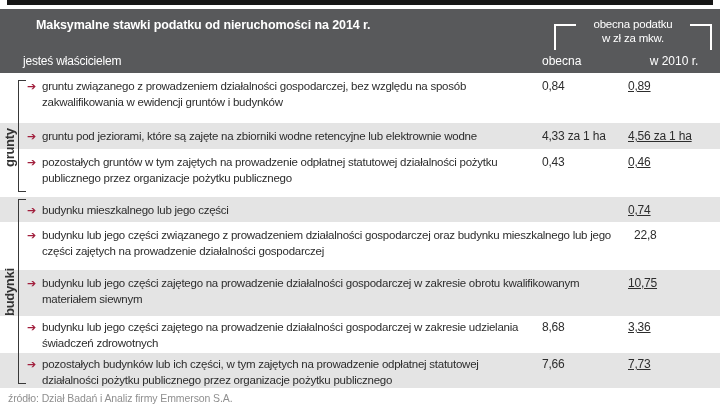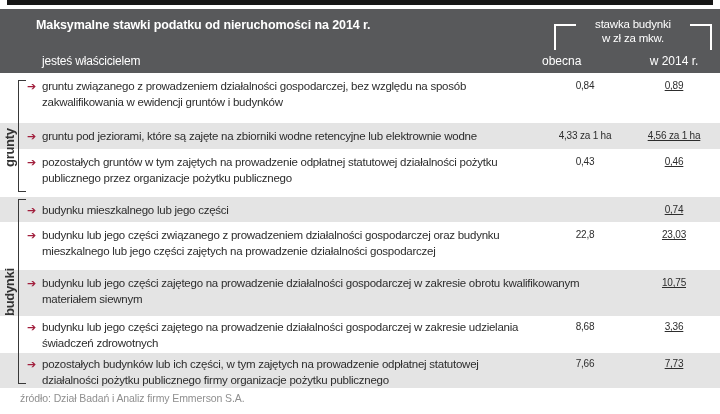--- a/index.html
+++ b/index.html
@@ -18,80 +18,80 @@
   .title { position:absolute; left:12px; top:9px; font-size:12.5px; font-weight:bold; letter-spacing:-0.1px;padding-left:24px; }
 
   .rate-box { position:absolute; right:8px; top:7px; width:158px; height:38px; }
   .rate-corner { position:absolute; top:8px; width:22px; height:26px; box-sizing:border-box; }
   .rate-corner.left  { left:0;  border-top:2px solid #fff; border-left:2px solid #fff; }
   .rate-corner.right { right:0; border-top:2px solid #fff; border-right:2px solid #fff; }
   .rate-text { position:absolute; left:22px; right:22px; top:1px; text-align:center;
     font-size:11.5px; line-height:14px; letter-spacing:-0.2px; }
 
   .header-cols { position:absolute; left:0; right:0; bottom:5px; display:flex; font-size:12px; }
-  .owner-label { flex:1; padding-left:42px; letter-spacing:-0.2px; }
+  .owner-label { flex:1; padding-left:23px; letter-spacing:-0.2px; }
   .hcol-now  { width:86px; text-align:left; }
   .hcol-2014 { width:92px; text-align:center; }
 
   
   .table { position:absolute; top:73px; left:0; right:0; }
   .row { position:relative; display:flex; align-items:flex-start; box-sizing:border-box;
     padding-top:5px; font-size:11.5px; line-height:16px; letter-spacing:-0.25px; }
   .row.shaded { background:var(--row-shade, #e4e4e4); }
   .row:nth-child(1) { min-height:50px; }
   .row:nth-child(2) { min-height:26px; }
   .row:nth-child(3) { min-height:48px; }
   .row:nth-child(4) { min-height:25px; }
   .row:nth-child(5) { min-height:48px; }
   .row:nth-child(6) { min-height:46px; }
   .row:nth-child(7) { min-height:37px; padding-top:3px; }
   .row:nth-child(8) { min-height:34px; padding-top:3px; }
   .cell-desc { flex:1; padding-left:42px; padding-right:15px; box-sizing:border-box; }
   .arrow { position:absolute; left:27px; top:5px; color:var(--arrow, #a11e3c);
     font-size:11px; line-height:16px; }
   .row:nth-child(7) .arrow, .row:nth-child(8) .arrow { top:3px; }
-  .cell-val { width:86px; text-align:center; font-size:10px; letter-spacing:-0.2px; white-space:nowrap; }
+  .cell-val { width:86px; font-size:12px; letter-spacing:-0.2px; white-space:nowrap; }
   .cell-val.v2014 { width:92px;text-decoration:underline; }
 
   
   .group-bracket { position:absolute; left:18px; width:8px; box-sizing:border-box;
     border-left:1.5px solid #383838; border-top:1.5px solid #383838; border-bottom:1.5px solid #383838; }
   .bracket-grunty  { top:80px;  height:112px; }
   .bracket-budynki { top:199px; height:185px; }
   .group-label { position:absolute; left:1px; width:16px; display:flex; align-items:center; justify-content:center;
     writing-mode:vertical-rl; transform:rotate(180deg);
     font-size:13px; font-weight:bold; color:#333; letter-spacing:-0.3px; }
   .label-grunty  { top:122px; height:52px; }
   .label-budynki { top:260px; height:64px; }
 
-  .source { position:absolute; left:20px; top:392px; font-size:10.5px; color:#8f8f8f; letter-spacing:-0.1px; }
+  .source { position:absolute; left:8px; top:392px; font-size:10.5px; color:#8f8f8f; letter-spacing:-0.1px; }
 </style>
 </head>
 <body>
 
 <div class="page">
 
   <div class="top-bar"></div>
 
   <div class="header">
     <div class="title">Maksymalne stawki podatku od nieruchomości na 2014 r.</div>
 
     <div class="rate-box">
       <span class="rate-corner left"></span>
       <div class="rate-text">
-        <span>stawka budynki</span><br>
+        <span>obecna podatku</span><br>
         <span>w zł za mkw.</span>
       </div>
       <span class="rate-corner right"></span>
     </div>
 
     <div class="header-cols">
       <div class="owner-label">jesteś właścicielem</div>
       <div class="hcol-now">obecna</div>
-      <div class="hcol-2014">w 2014 r.</div>
+      <div class="hcol-2014">w 2010 r.</div>
     </div>
   </div>
 
   <div class="table">
   <div class="row">
     <div class="cell-desc">
       <span class="arrow">➔</span>
       <span class="desc-text">gruntu związanego z prowadzeniem działalności gospodarczej, bez względu na sposób zakwalifikowania w ewidencji gruntów i budynków</span>
     </div>
     <div class="cell-val">0,84</div>
@@ -123,21 +123,20 @@
     </div>
     <div class="cell-val v2014">0,74</div>
   </div>
 
   <div class="row">
     <div class="cell-desc">
       <span class="arrow">➔</span>
       <span class="desc-text">budynku lub jego części związanego z prowadzeniem działalności gospodarczej oraz budynku mieszkalnego lub jego części zajętych na prowadzenie działalności gospodarczej</span>
     </div>
     <div class="cell-val">22,8</div>
-    <div class="cell-val v2014">23,03</div>
   </div>
 
   <div class="row shaded">
     <div class="cell-desc">
       <span class="arrow">➔</span>
       <span class="desc-text">budynku lub jego części zajętego na prowadzenie działalności gospodarczej w zakresie obrotu kwalifikowanym materiałem siewnym</span>
     </div>
     <div class="cell-val v2014">10,75</div>
   </div>
 
@@ -146,21 +145,21 @@
       <span class="arrow">➔</span>
       <span class="desc-text">budynku lub jego części zajętego na prowadzenie działalności gospodarczej w zakresie udzielania świadczeń zdrowotnych</span>
     </div>
     <div class="cell-val">8,68</div>
     <div class="cell-val v2014">3,36</div>
   </div>
 
   <div class="row shaded">
     <div class="cell-desc">
       <span class="arrow">➔</span>
-      <span class="desc-text">pozostałych budynków lub ich części, w tym zajętych na prowadzenie odpłatnej statutowej działalności pożytku publicznego firmy organizacje pożytku publicznego</span>
+      <span class="desc-text">pozostałych budynków lub ich części, w tym zajętych na prowadzenie odpłatnej statutowej działalności pożytku publicznego przez organizacje pożytku publicznego</span>
     </div>
     <div class="cell-val">7,66</div>
     <div class="cell-val v2014">7,73</div>
   </div>
 </div>
 
   <div class="group-bracket bracket-grunty"></div>
   <div class="group-label label-grunty">grunty</div>
 
   <div class="group-bracket bracket-budynki"></div>

